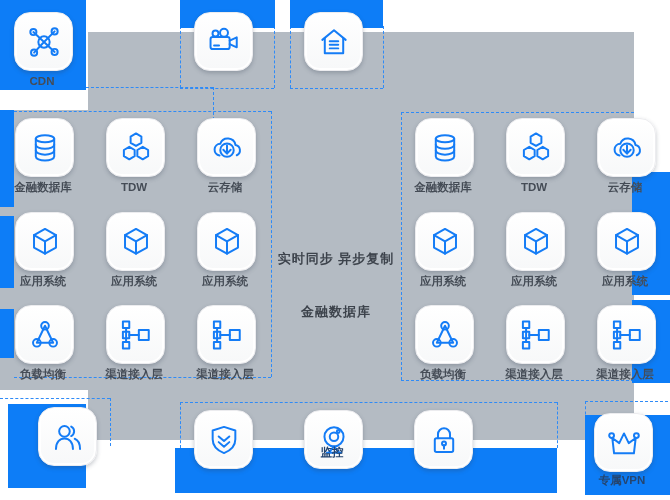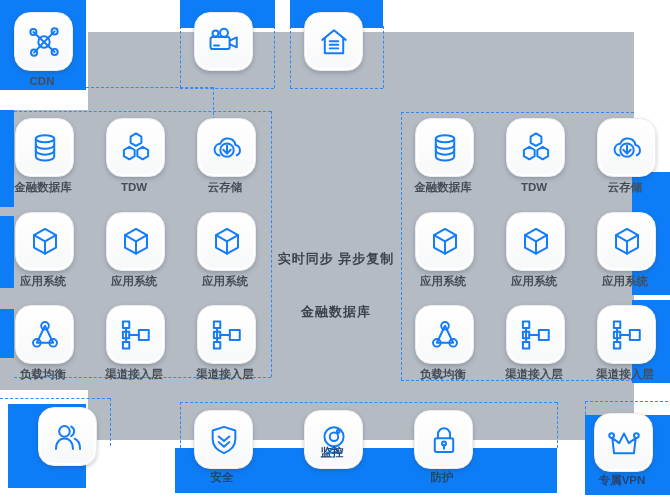--- a/index.html
+++ b/index.html
@@ -288,35 +288,33 @@
     <svg class="ic sym" viewBox="0 0 48 48">
         <use href="#sym-users"></use>
       </svg>
   </div>
 
   <div class="card" style="left:194px;top:410px;">
     <svg class="ic sym" viewBox="0 0 48 48">
         <use href="#sym-shield"></use>
       </svg>
   </div>
-  <div class="lbl lbl-blue" style="left:162px;top:471px;">安全</div>
 
   <div class="card" style="left:304px;top:410px;">
     <svg class="ic sym" viewBox="0 0 48 48">
         <use href="#sym-webcam"></use>
       </svg>
   </div>
   <div class="lbl lbl-blue" style="left:272px;top:446px;">监控</div>
 
   <div class="card" style="left:414px;top:410px;">
     <svg class="ic sym" viewBox="0 0 48 48">
         <use href="#sym-lock"></use>
       </svg>
   </div>
-  <div class="lbl lbl-blue" style="left:382px;top:471px;">防护</div>
 
   <div class="card" style="left:594px;top:413px;">
     <svg class="ic sym" viewBox="0 0 48 48">
         <use href="#sym-crown"></use>
       </svg>
   </div>
   <div class="lbl lbl-blue" style="left:562px;top:474px;">专属VPN</div>
 
   <div class="center-txt" style="left:226px;top:250px;">实时同步 异步复制</div>
   <div class="center-txt" style="left:226px;top:303px;">金融数据库</div>

